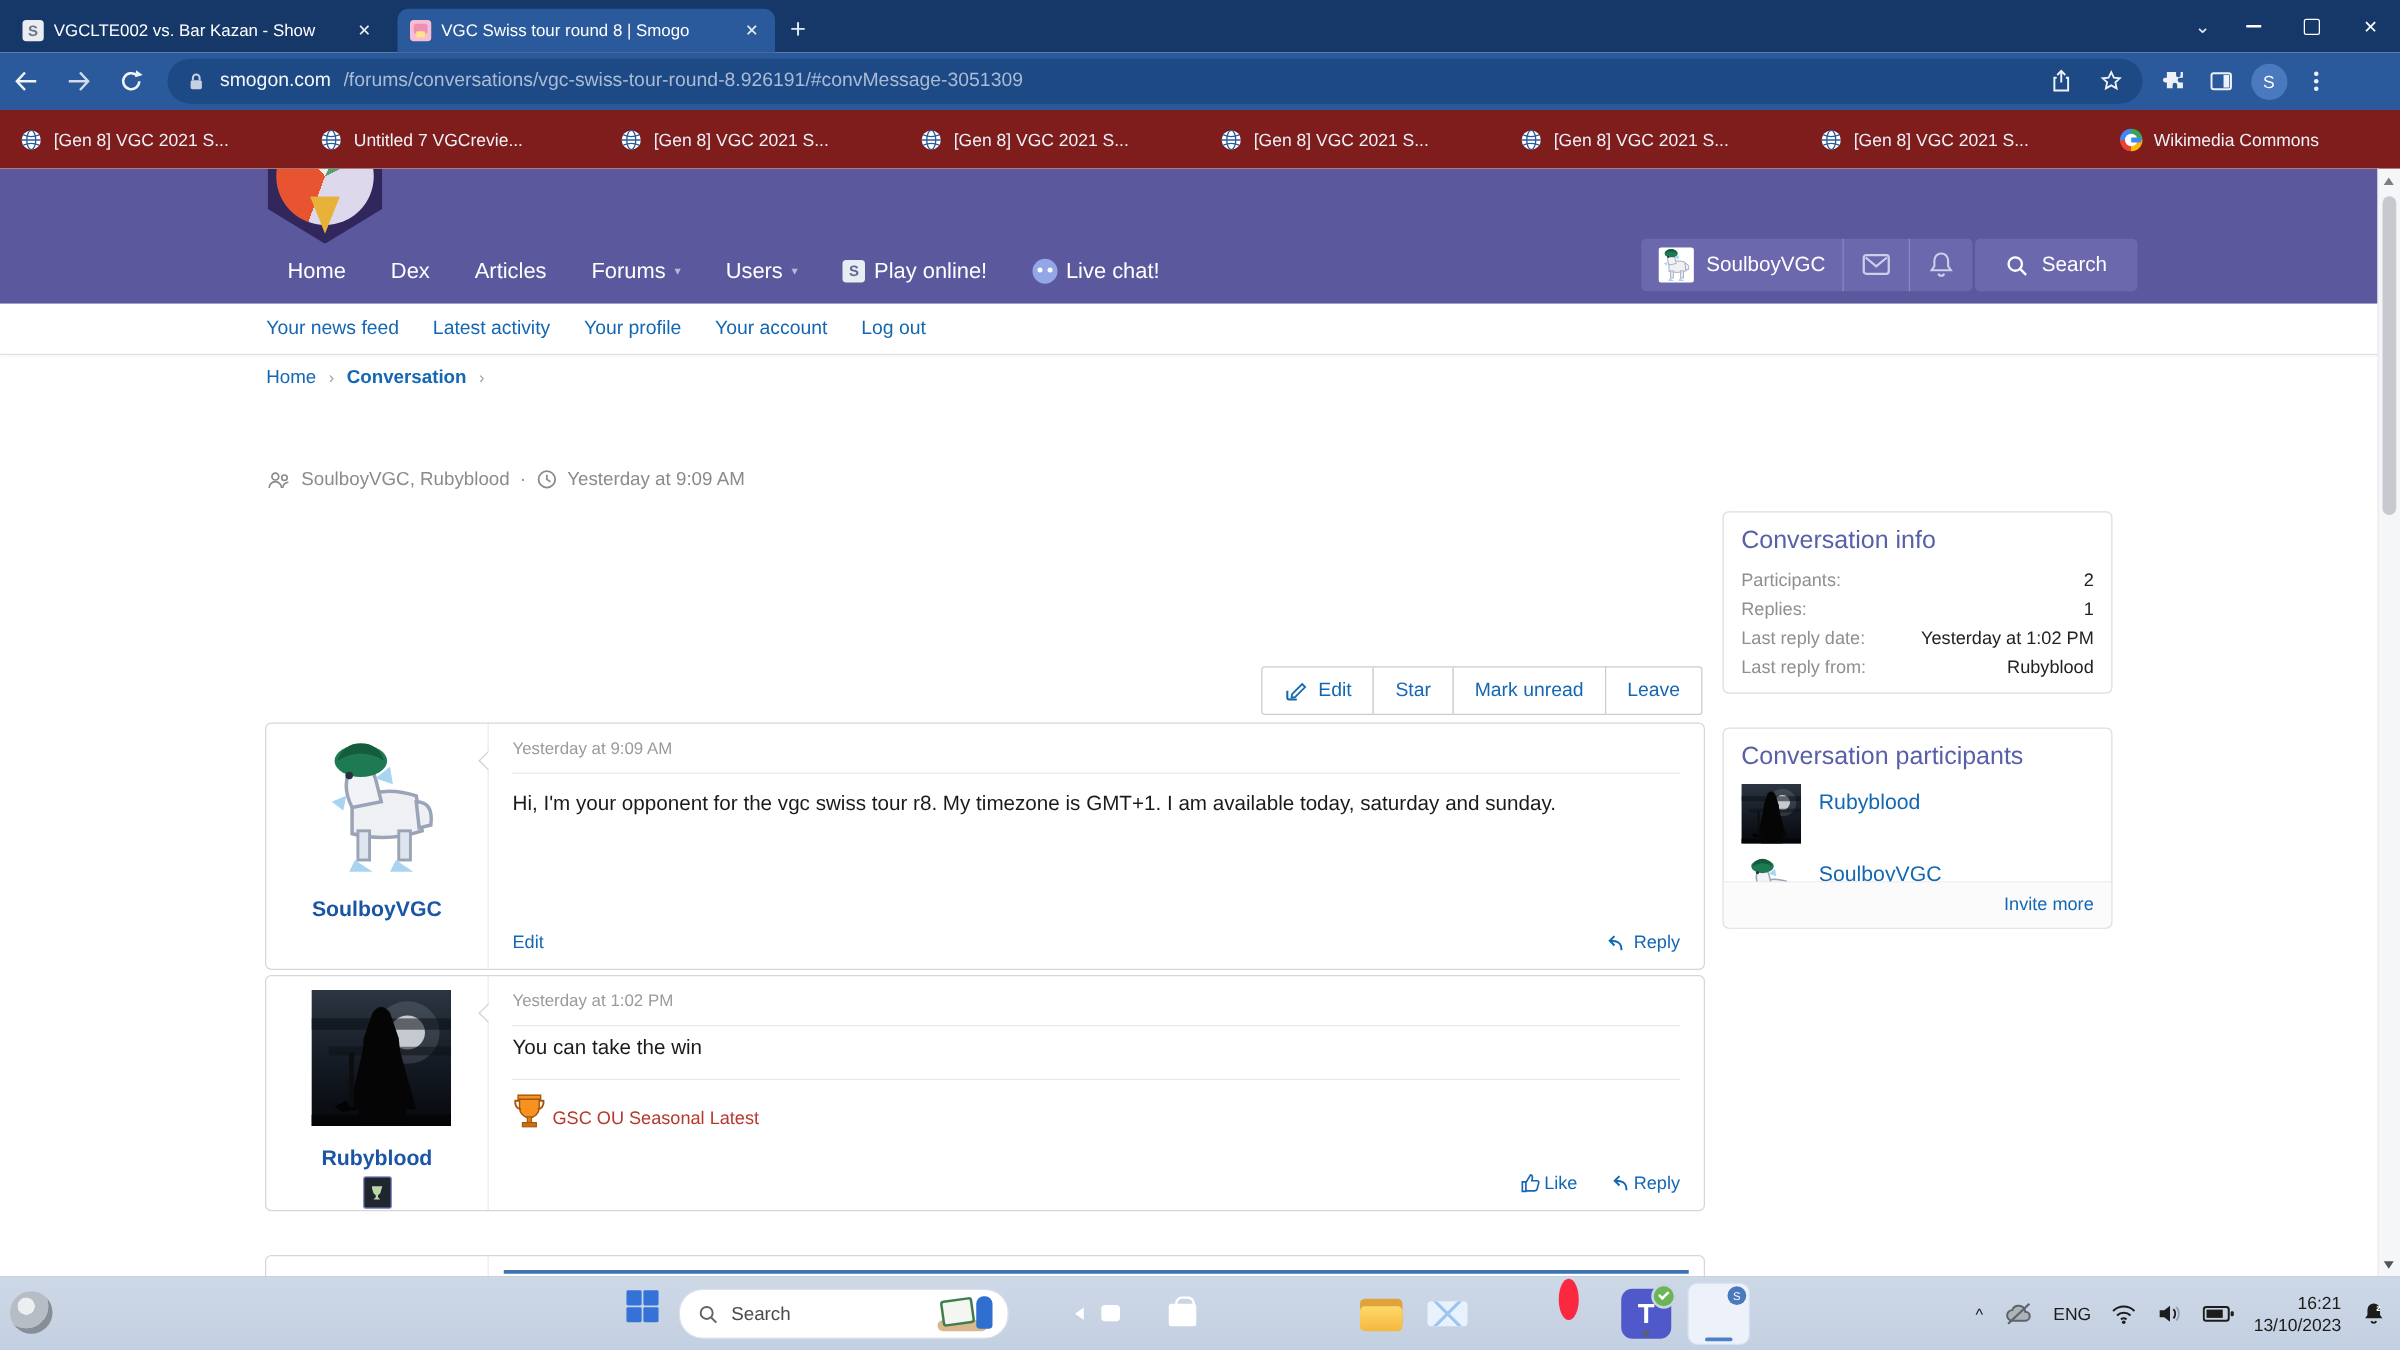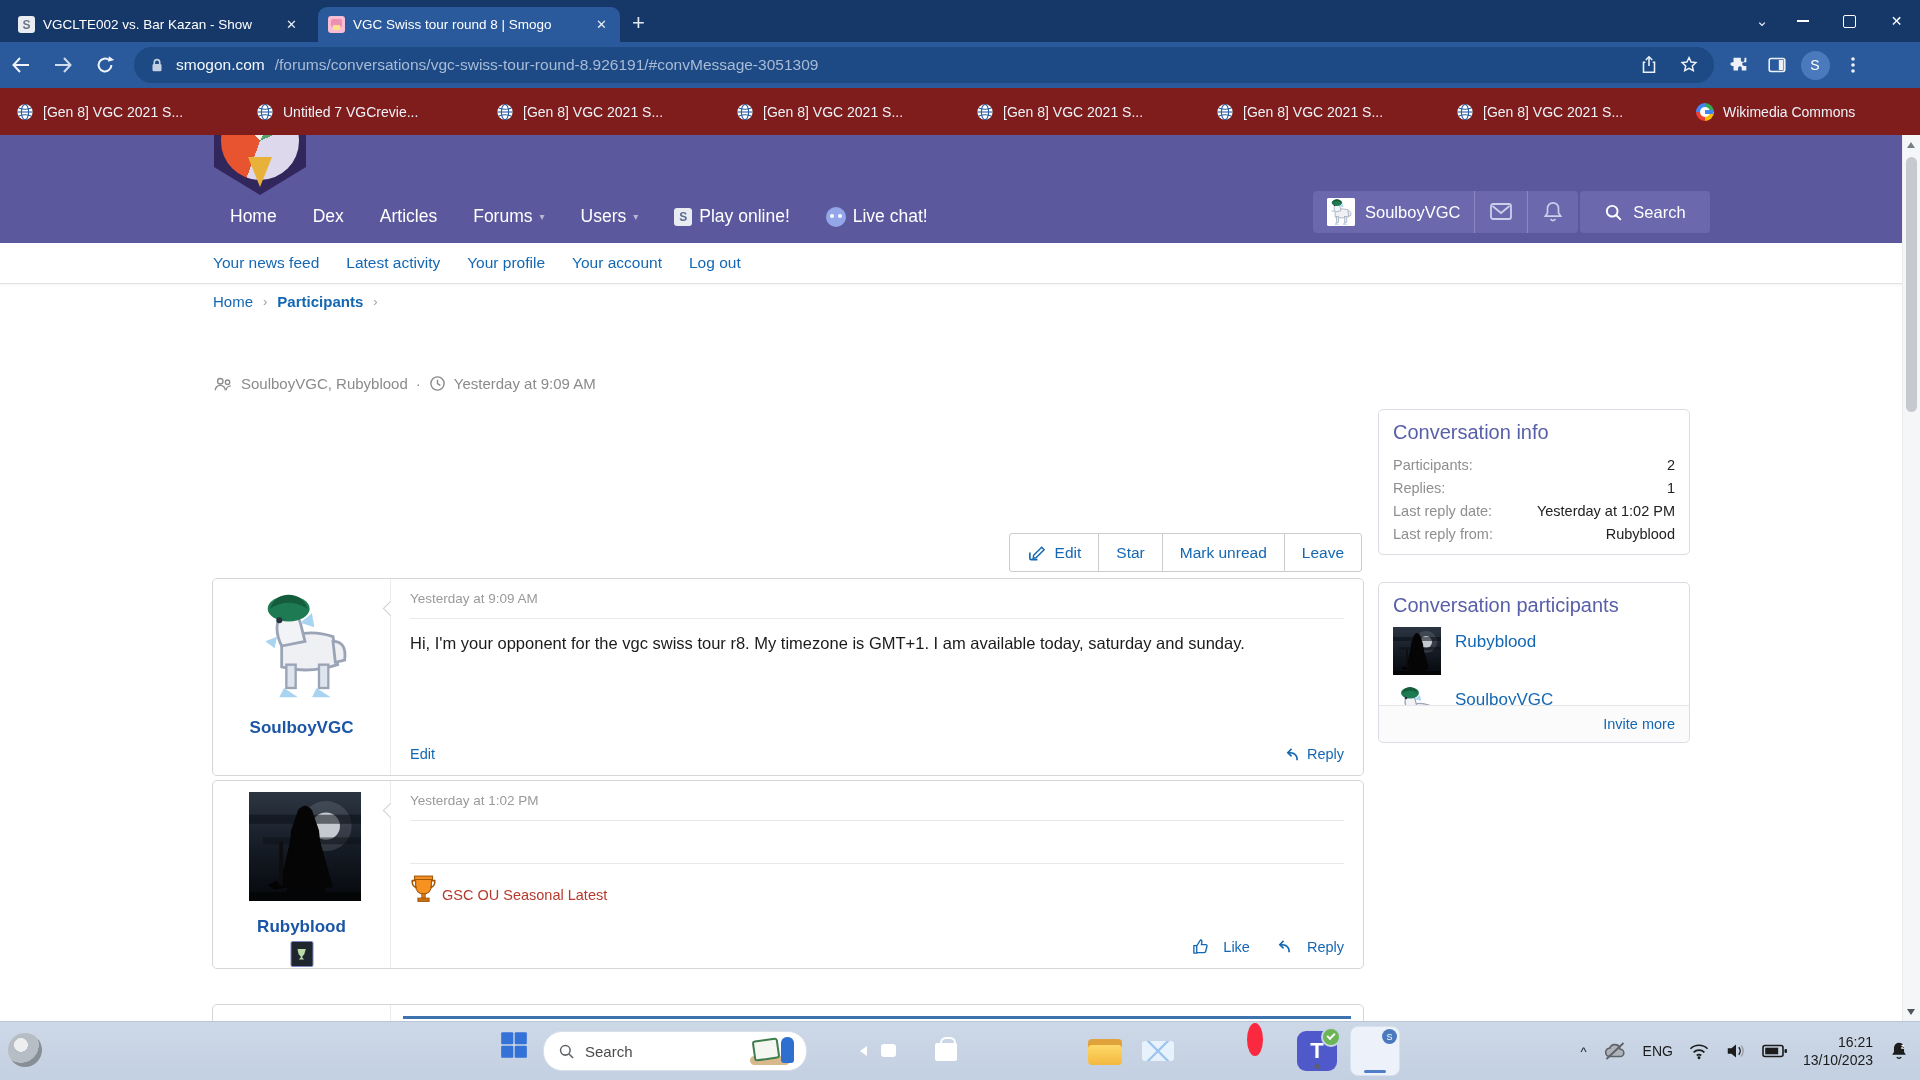--- a/index.html
+++ b/index.html
@@ -99,21 +99,21 @@
   .hr-a{top:39px;}
   .msgbody{position:absolute;top:55px;left:19px;right:24px;font-size:16.5px;color:#1b1b1b;}
   .msg2 .msgbody{top:48px;}
   .hr-b{top:82px;}
   .sig{position:absolute;top:92px;left:19px;display:flex;align-items:flex-end;gap:5px;}
   .sigtext{color:#b5392c;font-size:14.5px;padding-bottom:1px;}
   .footlink{position:absolute;bottom:13px;display:flex;align-items:center;gap:6px;color:#1467b3;font-size:14.5px;}
   .fl-left{left:19px;}
   .fl-right{right:19px;}
   .fl-right2{right:19px;display:flex;gap:26px;}
-  .flitem{display:flex;align-items:center;gap:14px;}
+  .flitem{display:flex;align-items:center;gap:2px;}
   
   .stub{position:absolute;left:212px;top:869px;width:1150px;height:44px;background:#fff;border:1px solid #d6d6d6;border-radius:5px;}
   .stub .vdiv{position:absolute;left:177px;top:0;bottom:0;width:1px;background:#ececec;}
   .stub .bluebar{position:absolute;left:190px;right:12px;top:11px;height:3px;background:#3d74b0;}
   
   .card{position:absolute;left:1378px;width:312px;background:#fff;border:1px solid #dadde3;border-radius:5px;box-sizing:border-box;}
   .card1{top:274px;height:146px;}
   .card2{top:447px;height:161px;}
   .cardtitle{color:#575fa8;font-size:20px;margin:11px 14px 10px;}
   .inforow{display:flex;justify-content:space-between;margin:0 14px;font-size:14.5px;line-height:23px;}
@@ -489,21 +489,21 @@
       <span class="bluelink">Your news feed</span>
       <span class="bluelink">Latest activity</span>
       <span class="bluelink">Your profile</span>
       <span class="bluelink">Your account</span>
       <span class="bluelink">Log out</span>
     </div>
 
     <div class="crumbs">
       <span class="bluelink">Home</span>
       <span class="crumb-sep">›</span>
-      <span class="bluelink crumb-bold">Participants</span>
+      <span class="bluelink crumb-bold">Conversation</span>
       <span class="crumb-sep">›</span>
     </div>
 
 
     <div class="pagemeta">
       <svg width="20" height="16" viewBox="0 0 22 16">
           <g stroke="#8b8b8b" stroke-width="1.5" fill="none">
             <circle cx="8" cy="5" r="3"></circle>
             <path d="M2.5 15 a5.5 5.5 0 0 1 11 0"></path>
             <circle cx="16" cy="6" r="2.4"></circle>
@@ -574,20 +574,21 @@
           </span>
         <span class="uname">Rubyblood</span>
         <span class="ubadge">
             <i></i>
           </span>
       </div>
       <div class="msgcontent">
         <span class="pointer"></span>
         <span class="msgtime">Yesterday at 1:02 PM</span>
         <div class="msghr hr-a"></div>
+        <div class="msgbody">You can take the win</div>
         <div class="msghr hr-b"></div>
         <div class="sig">
           <svg width="27" height="31" viewBox="0 0 24 26">
               <use href="#trophy"></use>
             </svg>
           <span class="sigtext">GSC OU Seasonal Latest</span>
         </div>
         <span class="footlink fl-right2">
           <span class="flitem">
             <svg width="17" height="17" viewBox="0 0 18 18">

